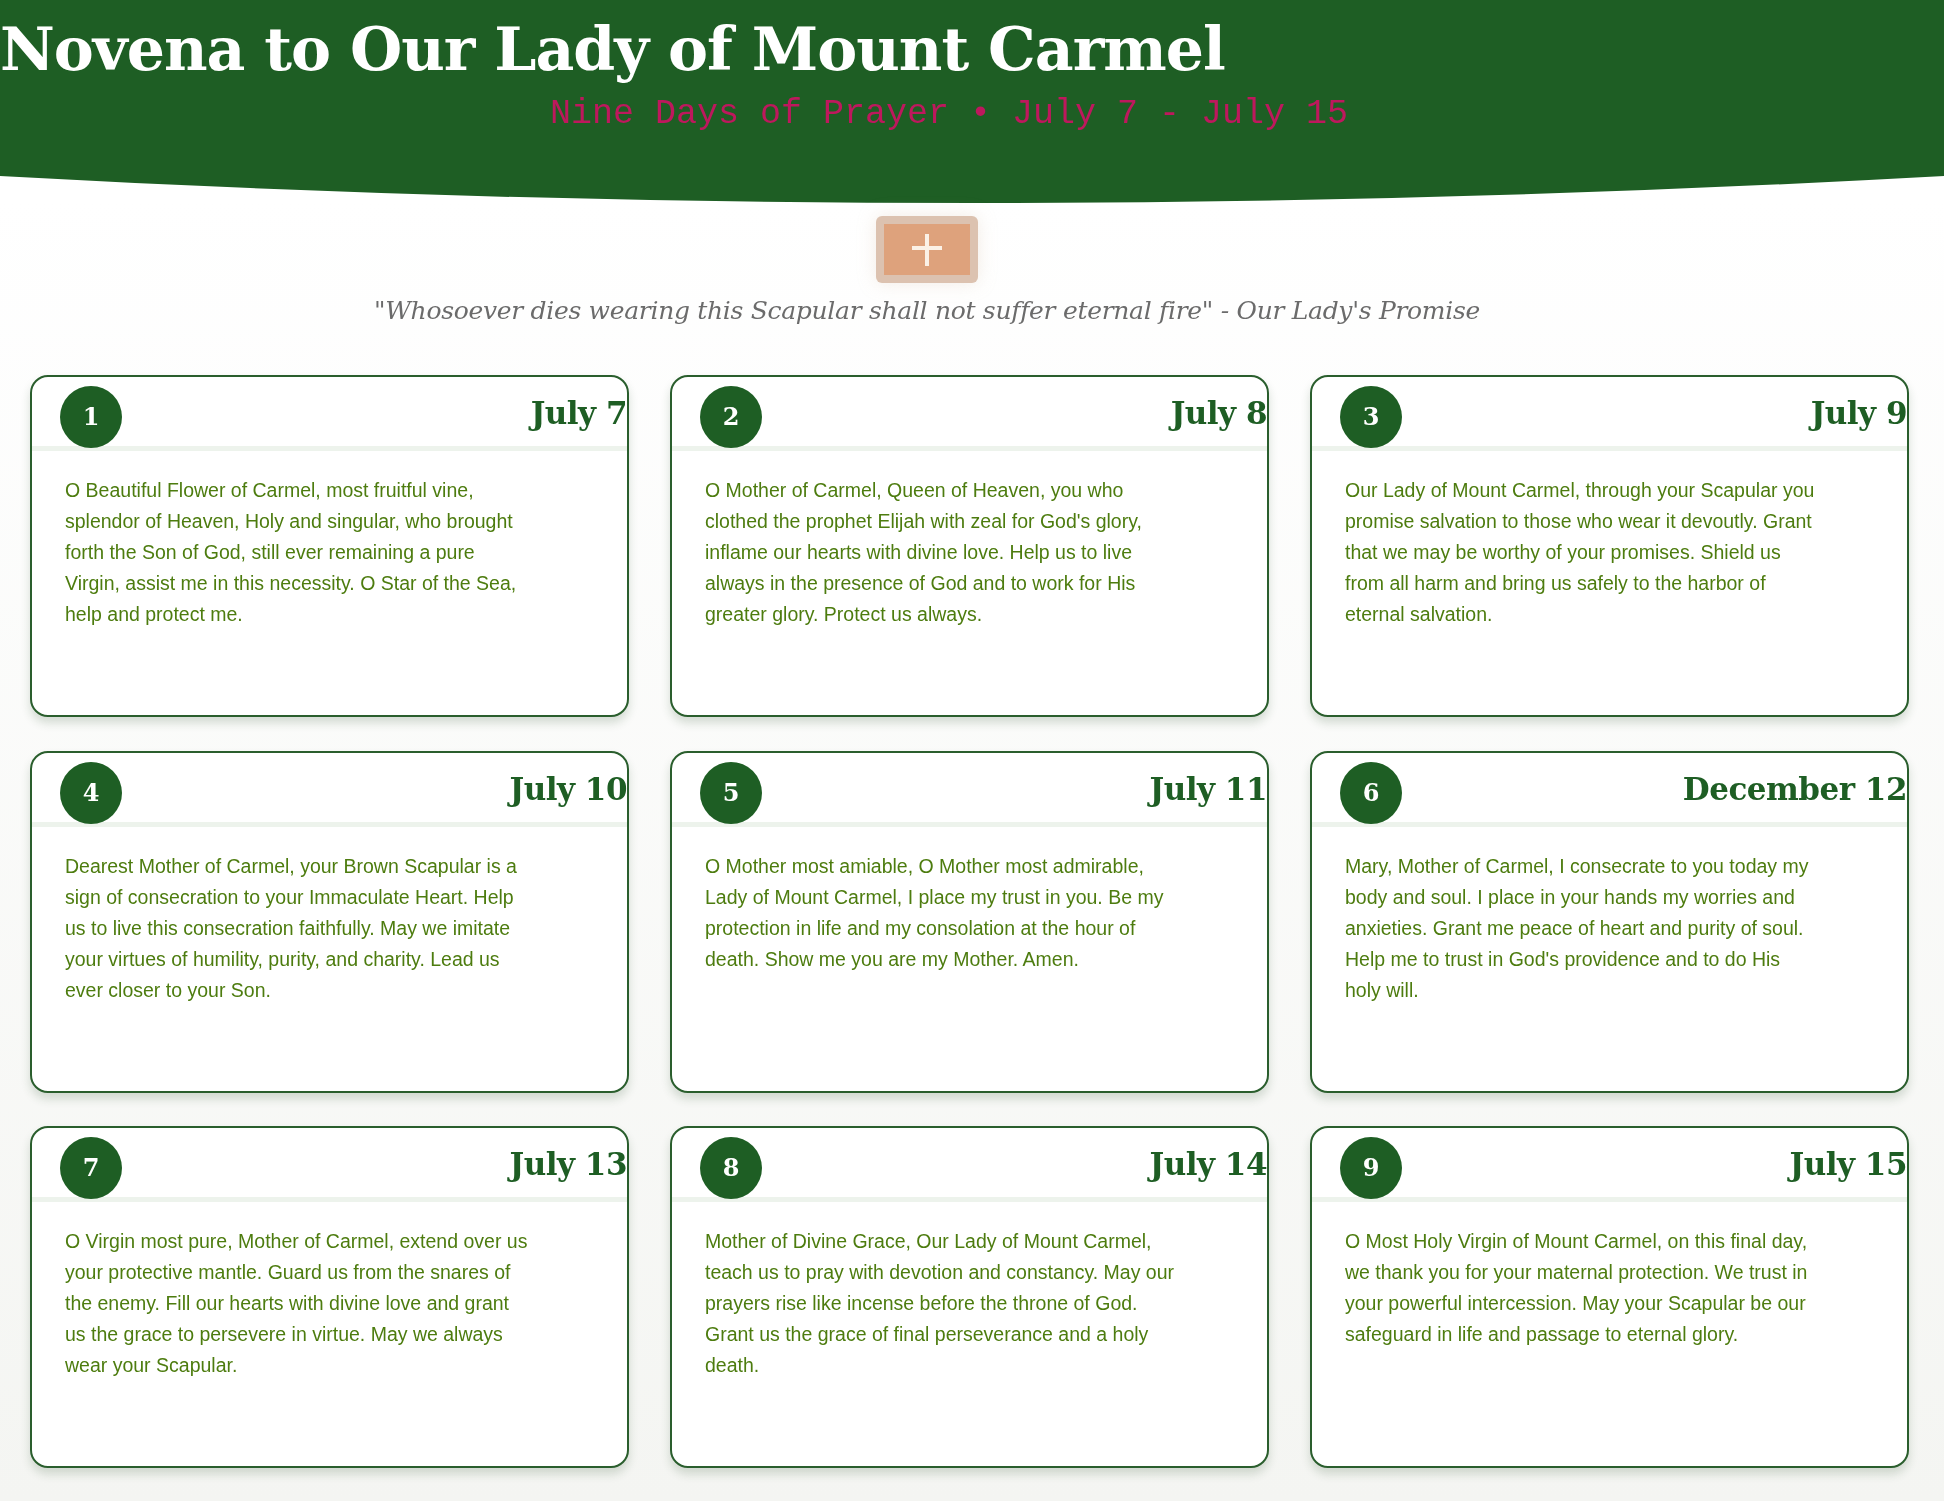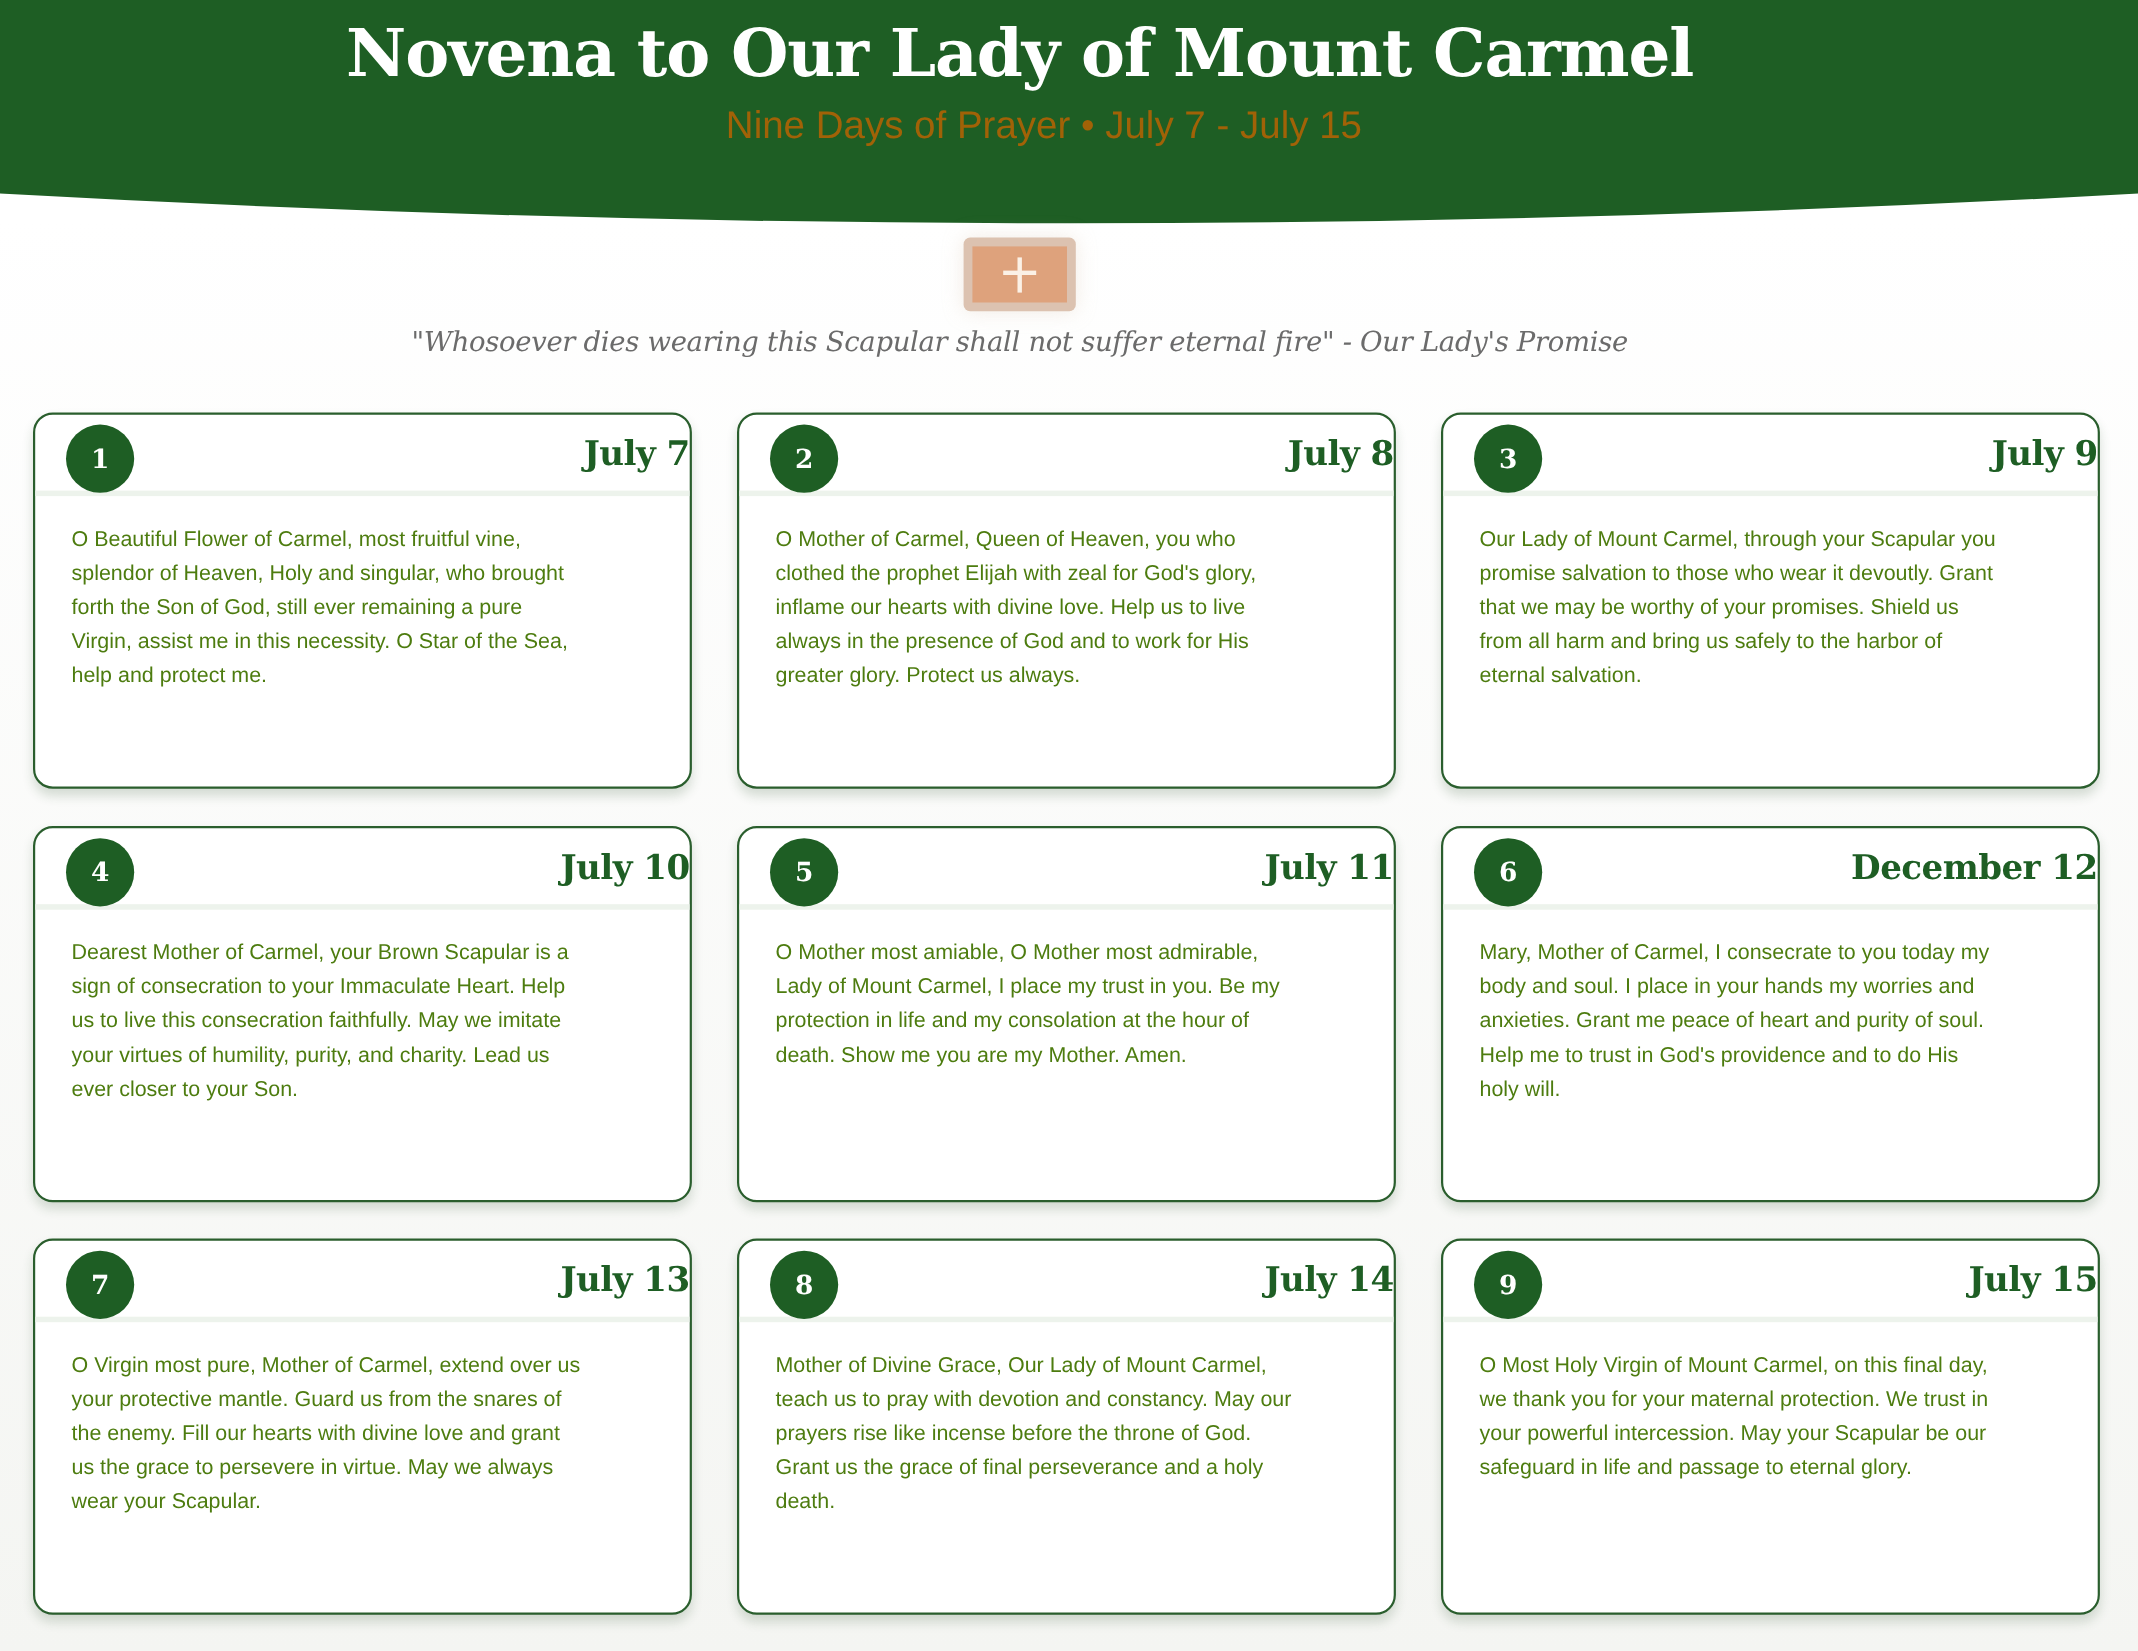--- a/index.html
+++ b/index.html
@@ -27,36 +27,35 @@
       height: 210px;
     }
     .header svg.header-bg {
       position: absolute;
       left: 0; top: 0;
     }
     .title {
       position: absolute;
       left: 0; top: 14px;
       width: 1854px;
-      text-align: center;
       font-family: "DejaVu Serif", "Liberation Serif", serif;
       font-weight: bold;
       font-size: 60px;
       letter-spacing: -1px;
       color: #ffffff;
       white-space: nowrap;
     }
     .subtitle {
       position: absolute;
       left: 0; top: 94px;
       width: 1854px;
       text-align: center;
-      font-family: Liberation Sans, sans-serif;
+      font-family: Liberation Mono, monospace;
       font-size: 35px;
-      color: #a16207;
+      color: #be185d;
       white-space: nowrap;
       padding-left: 44px;
     }
     
     .scapular {
       position: absolute;
       left: 876px; top: 216px;
       width: 102px; height: 67px;
       background: #dcc2b0;
       border-radius: 6px;

